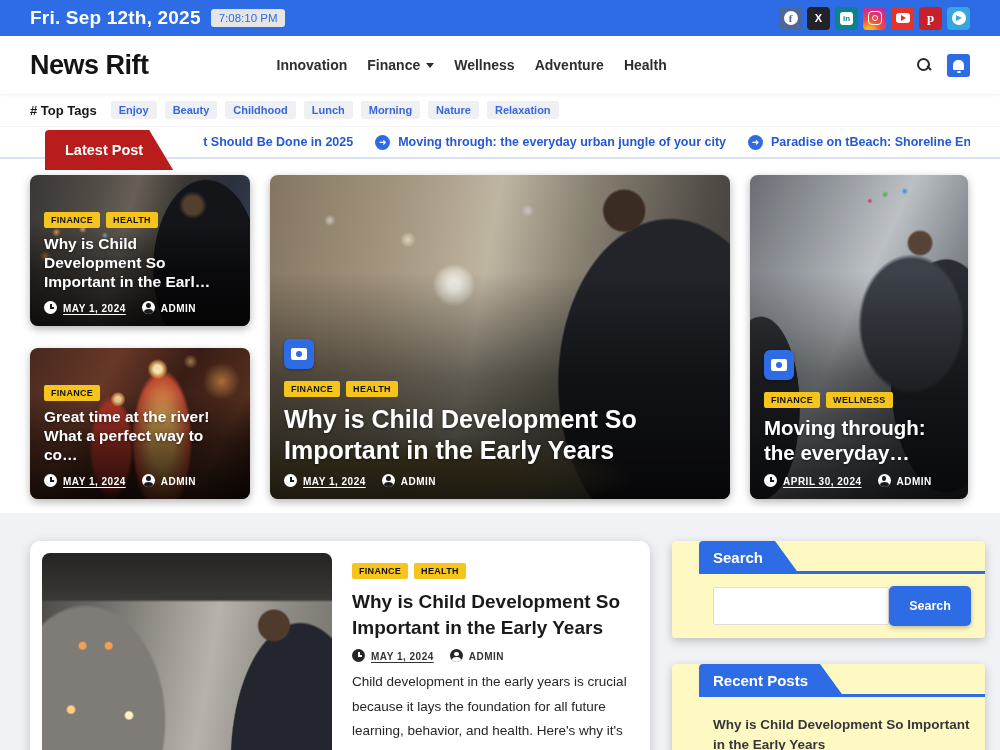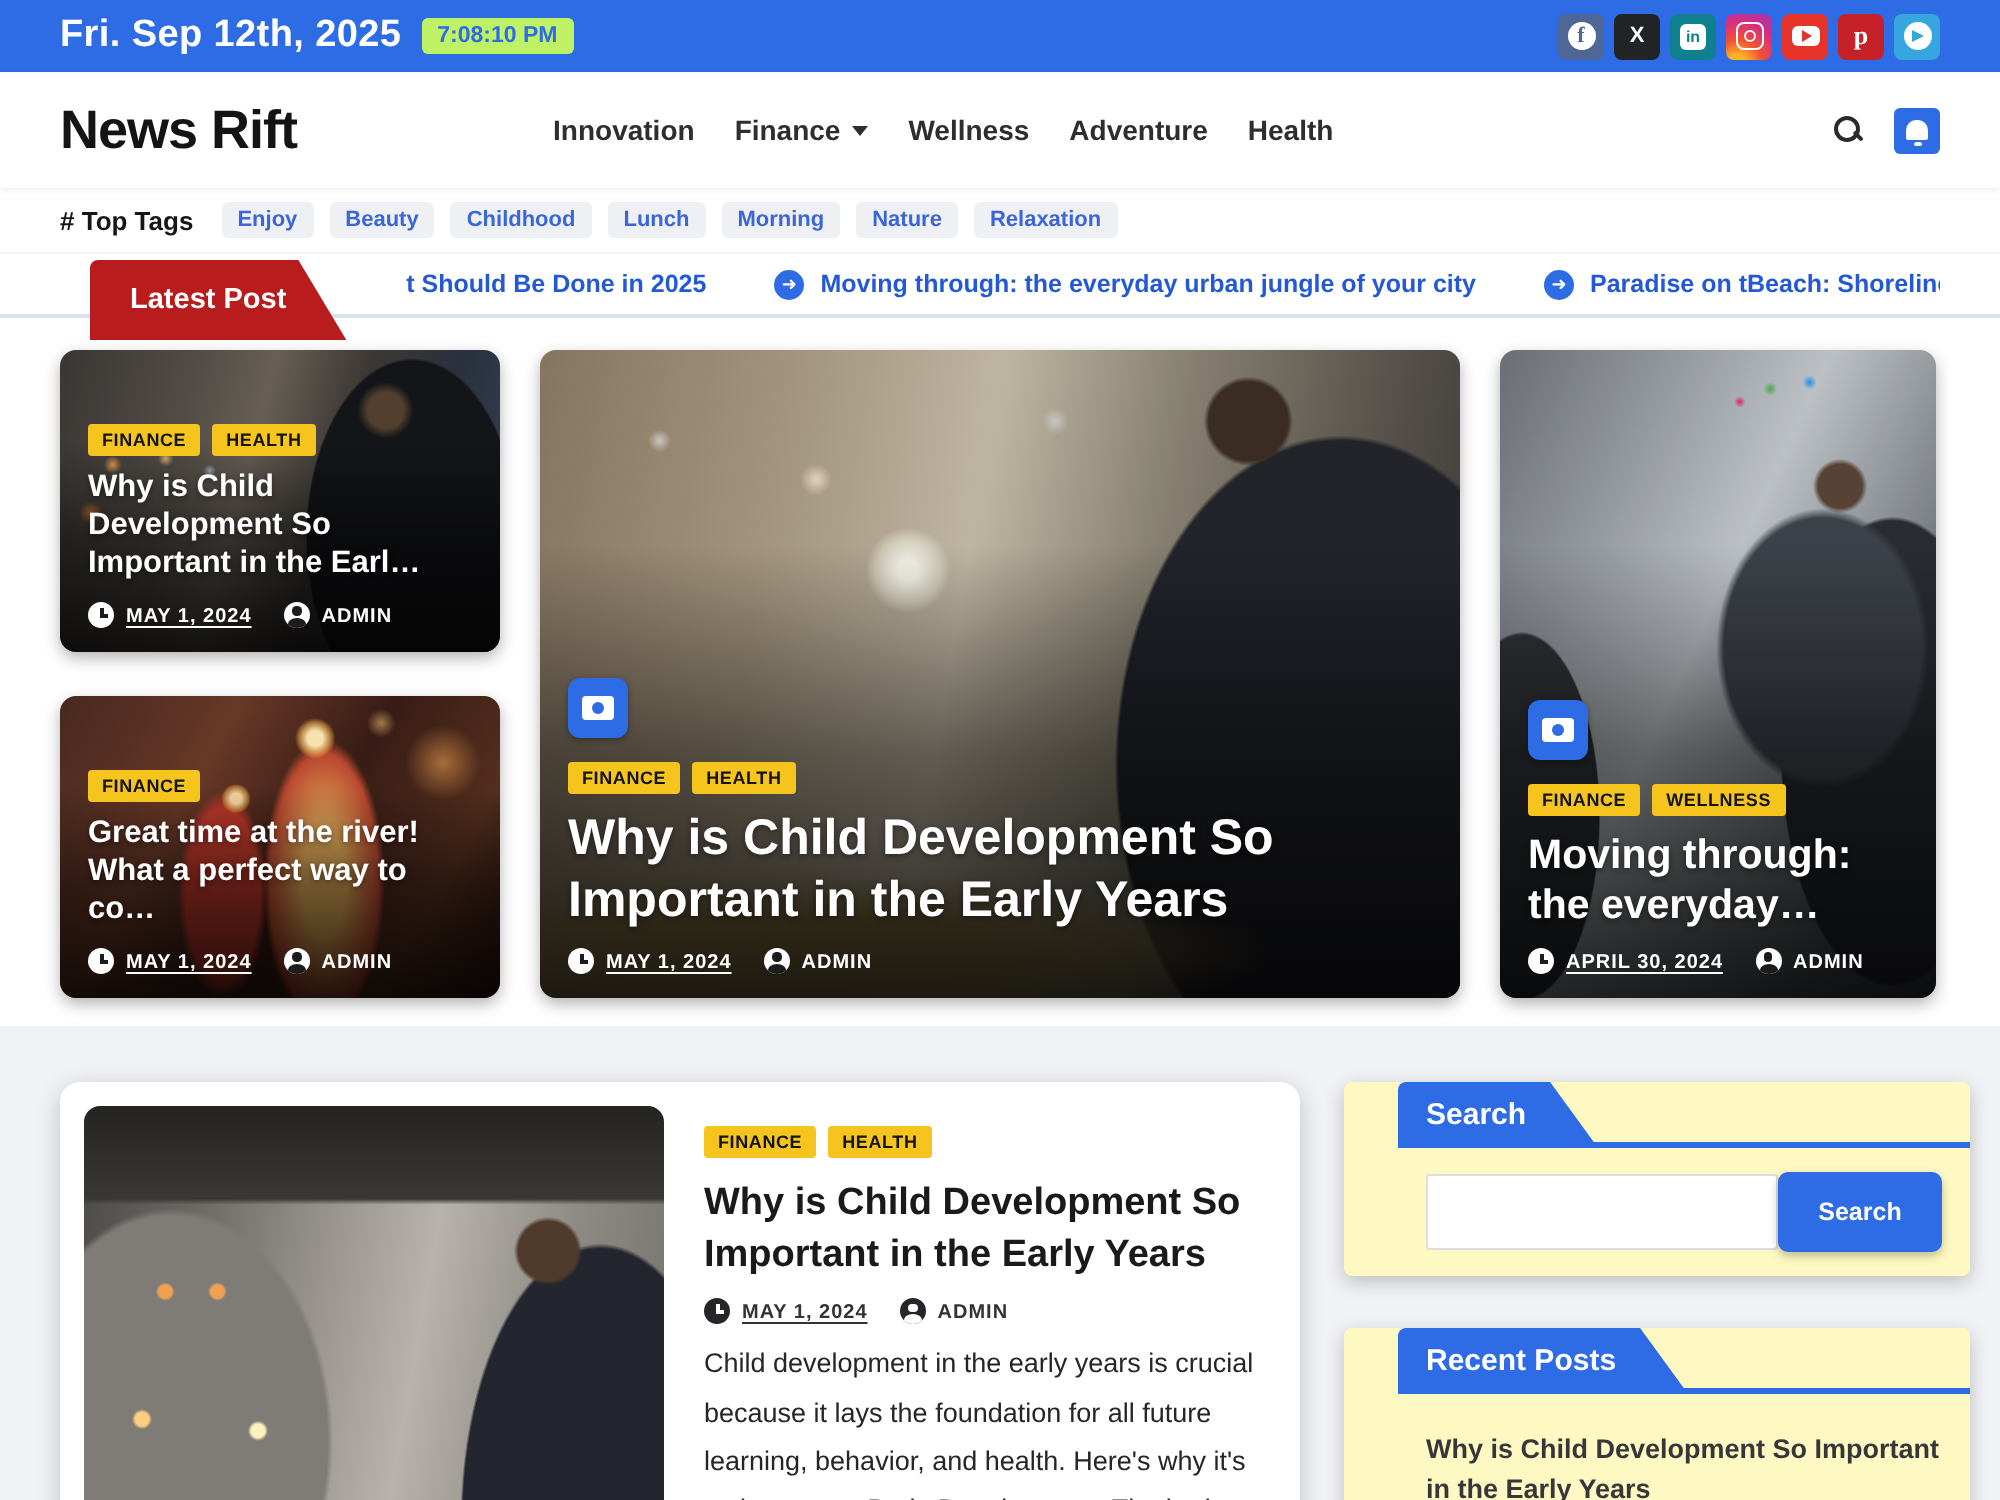--- a/index.html
+++ b/index.html
@@ -2,21 +2,21 @@
 <html><head>
 <meta charset="utf-8">
 <style>
   * { margin:0; padding:0; box-sizing:border-box; }
   html,body { width:1000px; height:750px; overflow:hidden; background:#fff;
     font-family:"Liberation Sans","DejaVu Sans",sans-serif; }
 
   
   .topbar{height:36px;background:#2d6ce4;display:flex;align-items:center;padding:0 30px;color:#fff;}
   .tb-date{font-size:19px;font-weight:700;letter-spacing:.2px;}
-  .tb-time{background:#bef264;color:#2d6ce4;font-size:11.5px;font-weight:700;padding:3px 8px;border-radius:3px;margin-left:10px;}
+  .tb-time{background:#e5e5e5;color:#2d6ce4;font-size:11.5px;font-weight:400;padding:3px 8px;border-radius:3px;margin-left:10px;}
   .socials{margin-left:auto;display:flex;gap:5px;}
   .sbtn{width:23px;height:23px;border-radius:4px;display:flex;align-items:center;justify-content:center;color:#fff;position:relative;cursor:pointer;}
   .si-facebook{background:#4e6797;}
   .si-facebook .fb-c{width:14px;height:14px;border-radius:50%;background:#fff;color:#4e6797;font-family:"Liberation Serif",serif;font-weight:700;font-size:11px;display:flex;align-items:center;justify-content:center;}
   .si-x{background:#212326;font-weight:800;font-size:11px;}
   .si-linkedin{background:#0e808e;}
   .si-linkedin .in-c{width:13px;height:13px;border-radius:3px;background:#fff;color:#0e808e;font-weight:800;font-size:8px;display:flex;align-items:center;justify-content:center;}
   .si-instagram{background:radial-gradient(circle at 25% 110%,#fdb524 15%,#f05232 40%,#d92e7f 70%,#9b36b7 100%);}
   .si-instagram::before{content:"";width:12px;height:12px;border:1.6px solid #fff;border-radius:4px;}
   .si-instagram::after{content:"";position:absolute;width:4px;height:4px;border:1.6px solid #fff;border-radius:50%;}
@@ -43,21 +43,21 @@
   .bell::after{content:"";position:absolute;left:3.5px;bottom:-3px;width:4px;height:2.5px;border-radius:50%;background:#fff;}
 
   
   .tagsbar{height:33px;background:#fff;display:flex;align-items:center;padding:0 30px;gap:8px;border-bottom:1px solid #f3f3f5;}
   .tags-label{font-size:13px;font-weight:800;color:#17171a;margin-right:6px;}
   .tag{background:#eef0f4;color:#3a66d9;font-size:11px;font-weight:700;padding:3px 8px;border-radius:3px;cursor:pointer;}
 
   
   .ticker{height:32px;background:#fff;display:flex;align-items:center;border-bottom:2px solid #d9e2f5;}
   .flag{margin-left:45px;height:40px;background:#b91c1c;color:#fff;font-size:14.5px;font-weight:800;display:flex;align-items:center;padding:0 30px 0 20px;clip-path:polygon(0 0,calc(100% - 24px) 0,100% 100%,0 100%);border-radius:4px 0 0 0;flex:none;margin-top:16px;}
-  .ticker-items{flex:1;display:flex;align-items:center;gap:34px;margin-left:30px;overflow:hidden;white-space:nowrap;height:100%;margin-right:30px;}
+  .ticker-items{flex:1;display:flex;align-items:center;gap:22px;margin-left:30px;overflow:hidden;white-space:nowrap;height:100%;margin-right:30px;}
   .titem{display:flex;align-items:center;gap:8px;color:#2459d6;font-size:12.5px;font-weight:700;flex:none;cursor:pointer;}
   .tarrow{width:15px;height:15px;border-radius:50%;background:#2d6ce4;color:#fff;font-size:9px;display:flex;align-items:center;justify-content:center;flex:none;}
 
   
   .featured{background:#fff;padding:16px 30px 14px;display:grid;grid-template-columns:220px 460px 218px;gap:20px;}
   .colL{display:flex;flex-direction:column;gap:22px;}
   .fcard{position:relative;border-radius:8px;overflow:hidden;box-shadow:0 3px 8px rgba(0,0,0,.3);cursor:pointer;}
   .fcard.small{height:151px;}
   .fcard.tall{height:324px;}
   .shade{position:absolute;inset:0;background:linear-gradient(180deg,rgba(0,0,0,.04) 30%,rgba(0,0,0,.5) 62%,rgba(0,0,0,.82) 100%);}

